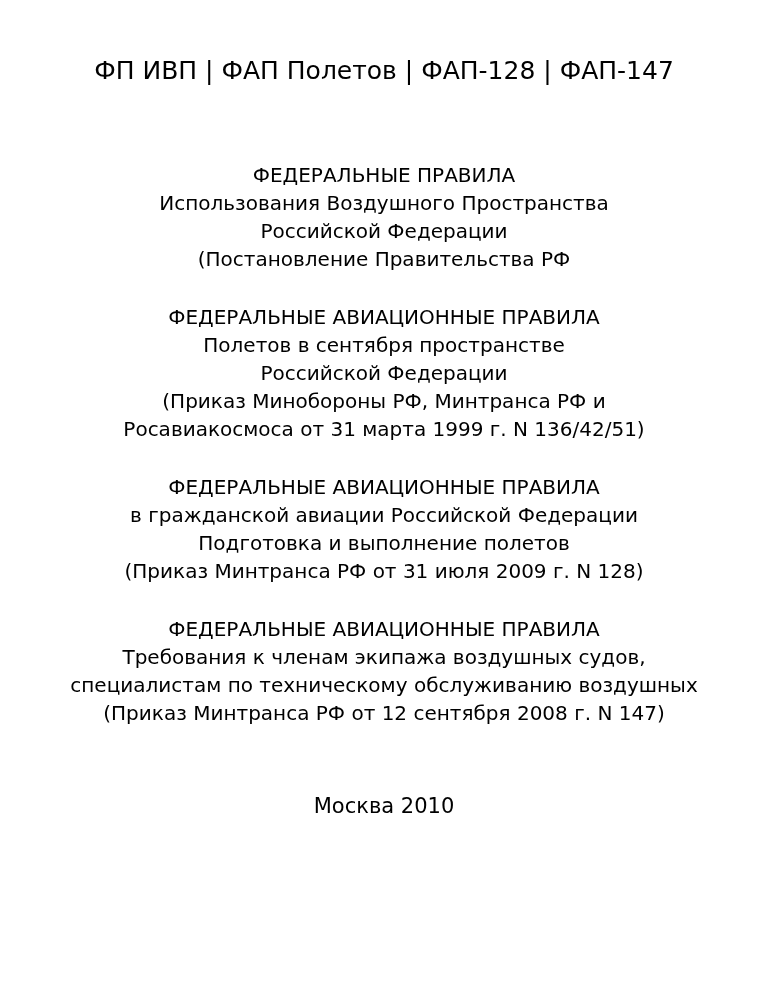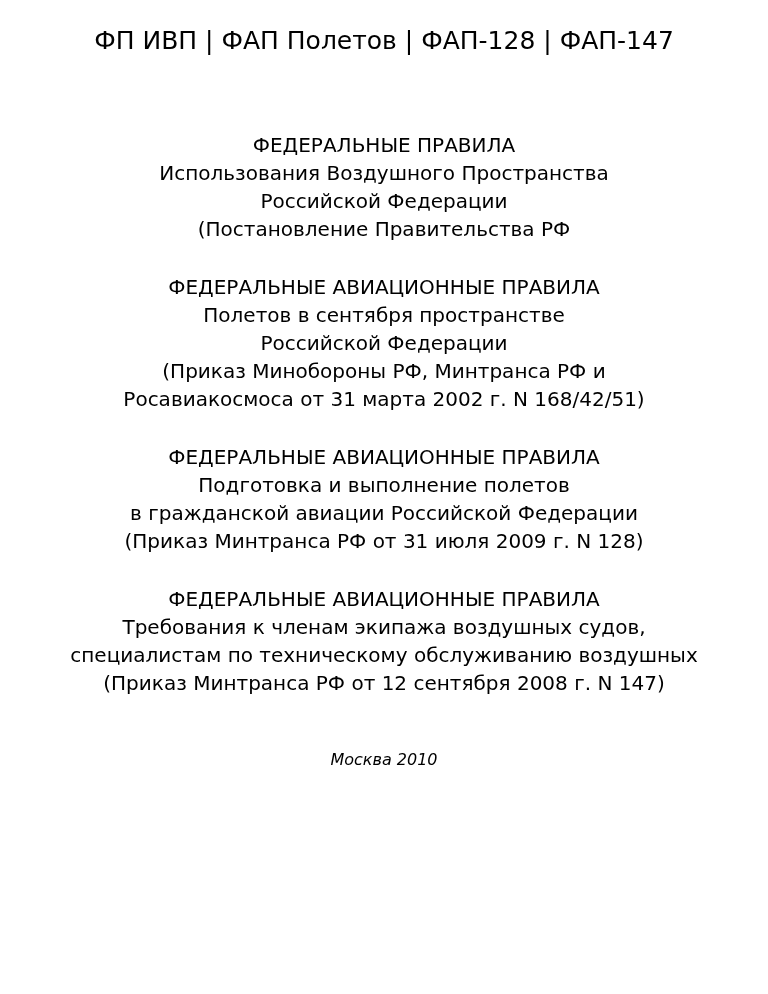--- a/index.html
+++ b/index.html
@@ -15,45 +15,44 @@
     font-family: "DejaVu Sans", "Liberation Sans", sans-serif;
   }
   .page {
     position: relative;
     width: 768px;
     height: 994px;
     margin: 0 auto;
     background: var(--bg);
     color: var(--text);
     box-sizing: border-box;
-    padding-top: 24px;
+    padding-top: 54px;
     text-align: center;
     overflow: hidden;
   }
   .doc-header {
     font-size: 25px;
     line-height: 34px;
     white-space: nowrap;
   }
   .rule-block {
     font-size: 20px;
     line-height: 28px;
   }
   .rule-block .text-line {
     white-space: nowrap;
   }
   .block-0 { margin-top: 73px; }
   .block-1 { margin-top: 30px; }
   .block-2 { margin-top: 30px; }
   .block-3 { margin-top: 30px; }
   .doc-footer {
-    margin-top: 52px;
-    font-size: 16px;
+    margin-top: 68px;
+    font-size: 21px;
     line-height: 22px;
-    font-style: italic;
   }
 </style>
 </head>
 <body>
 
 <div class="page">
 
   <div class="doc-header">ФП ИВП | ФАП Полетов | ФАП-128 | ФАП-147</div>
 
   <div class="rule-block block-0">
@@ -61,27 +60,27 @@
     <div class="text-line">Использования Воздушного Пространства</div>
     <div class="text-line">Российской Федерации</div>
     <div class="text-line">(Постановление Правительства РФ</div>
   </div>
 
   <div class="rule-block block-1">
     <div class="text-line">ФЕДЕРАЛЬНЫЕ АВИАЦИОННЫЕ ПРАВИЛА</div>
     <div class="text-line">Полетов в сентября пространстве</div>
     <div class="text-line">Российской Федерации</div>
     <div class="text-line">(Приказ Минобороны РФ, Минтранса РФ и</div>
-    <div class="text-line">Росавиакосмоса от 31 марта 2002 г. N 168/42/51)</div>
+    <div class="text-line">Росавиакосмоса от 31 марта 1999 г. N 136/42/51)</div>
   </div>
 
   <div class="rule-block block-2">
     <div class="text-line">ФЕДЕРАЛЬНЫЕ АВИАЦИОННЫЕ ПРАВИЛА</div>
+    <div class="text-line">в гражданской авиации Российской Федерации</div>
     <div class="text-line">Подготовка и выполнение полетов</div>
-    <div class="text-line">в гражданской авиации Российской Федерации</div>
     <div class="text-line">(Приказ Минтранса РФ от 31 июля 2009 г. N 128)</div>
   </div>
 
   <div class="rule-block block-3">
     <div class="text-line">ФЕДЕРАЛЬНЫЕ АВИАЦИОННЫЕ ПРАВИЛА</div>
     <div class="text-line">Требования к членам экипажа воздушных судов,</div>
     <div class="text-line">специалистам по техническому обслуживанию воздушных</div>
     <div class="text-line">(Приказ Минтранса РФ от 12 сентября 2008 г. N 147)</div>
   </div>
 

